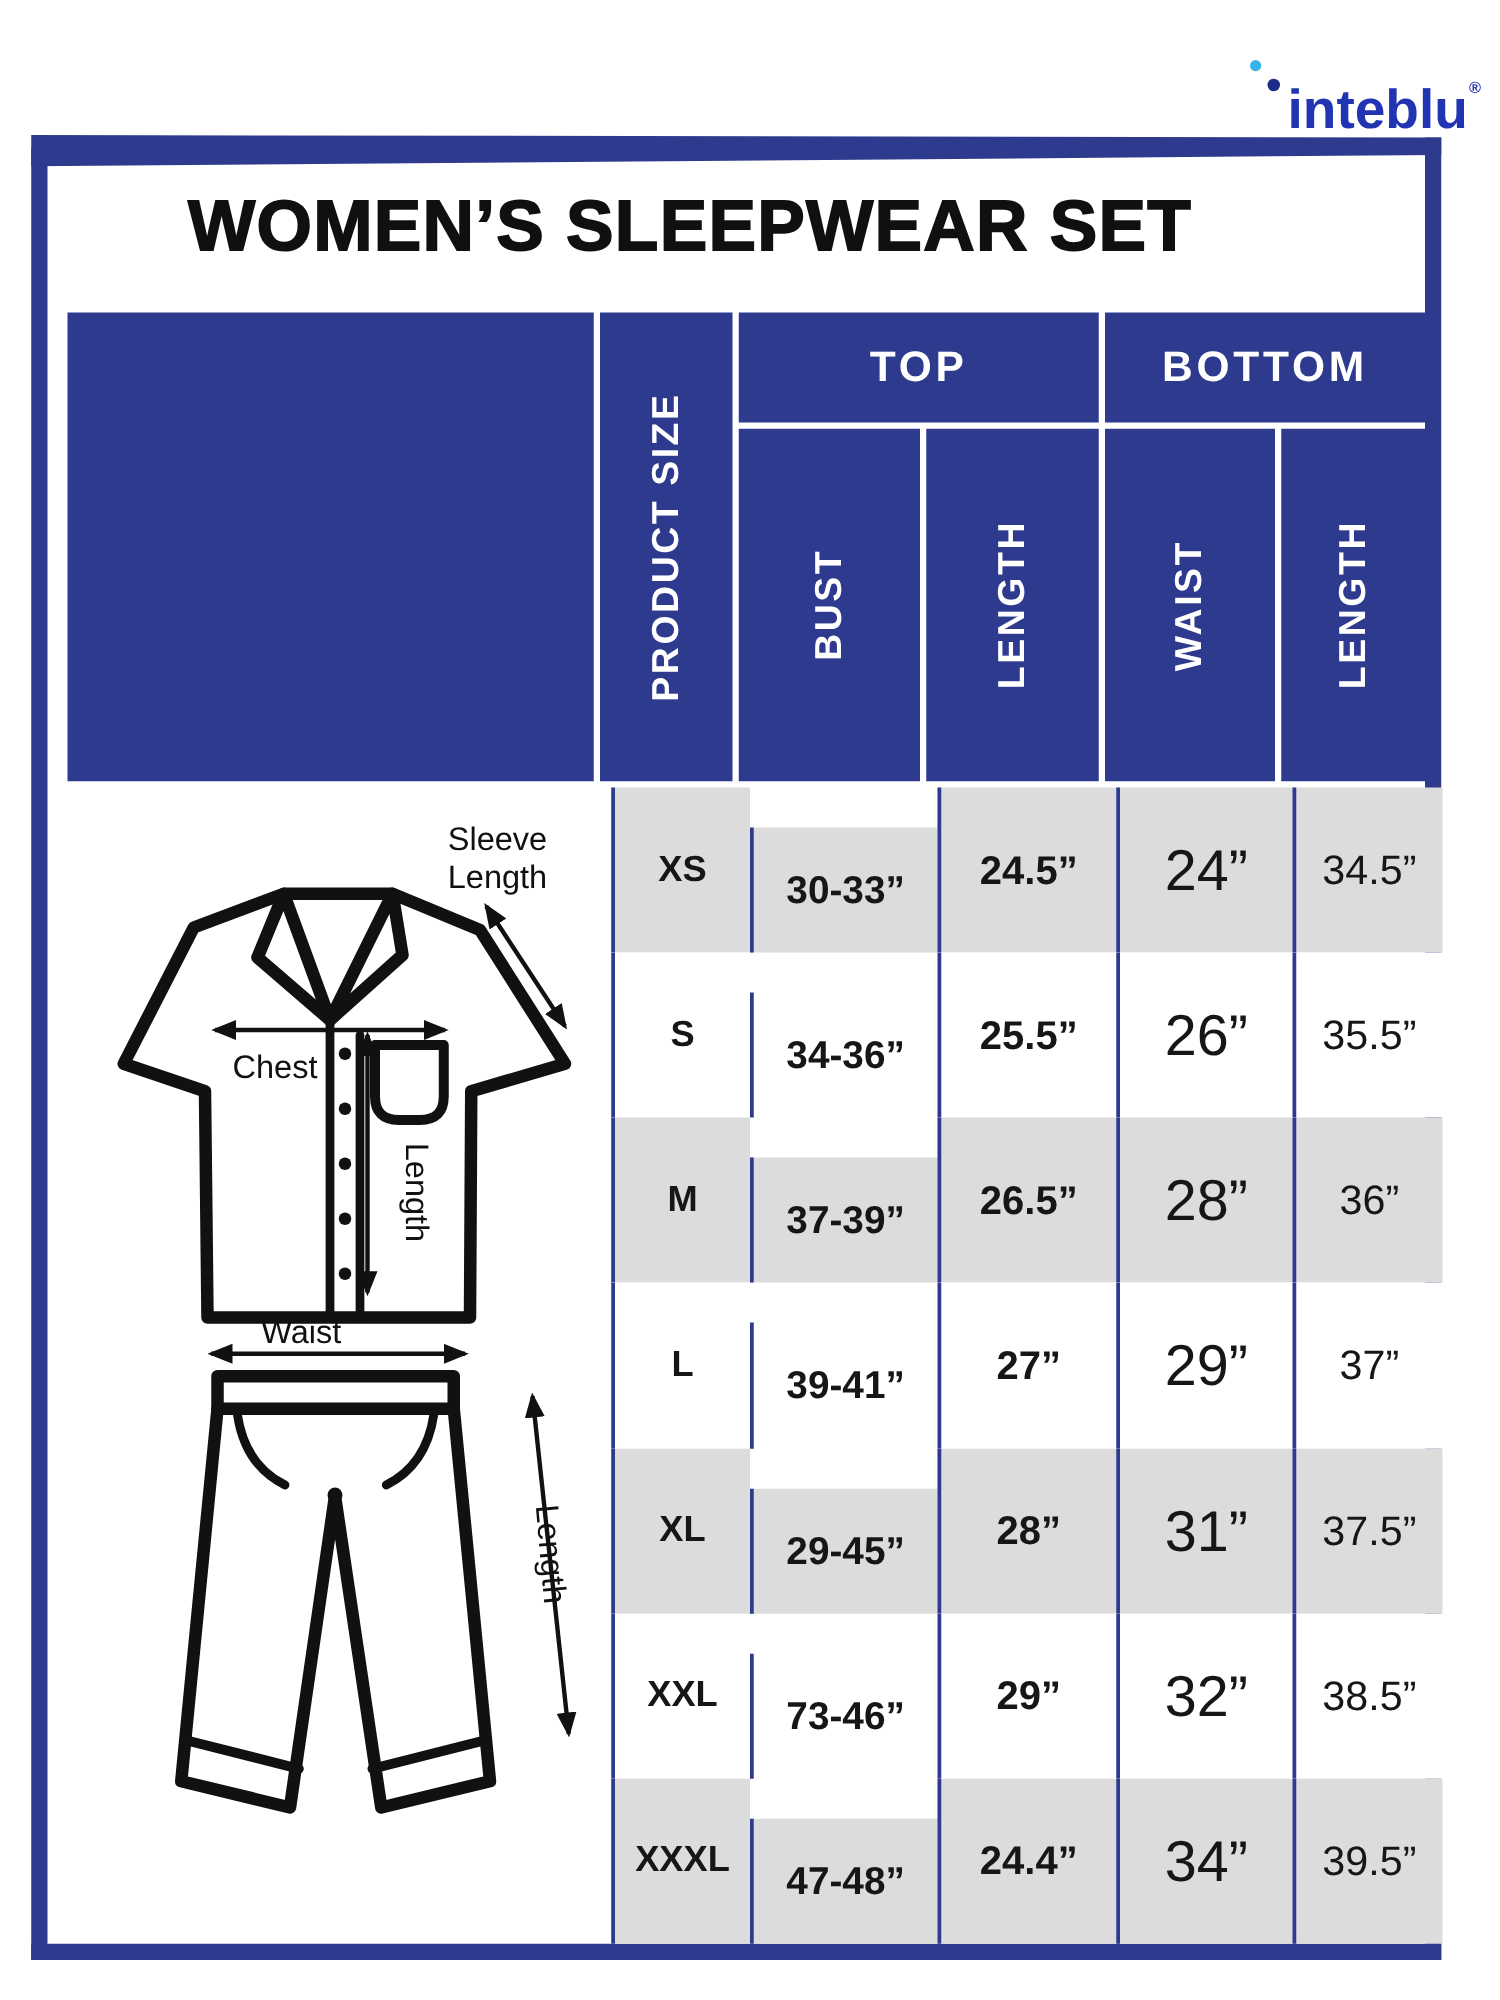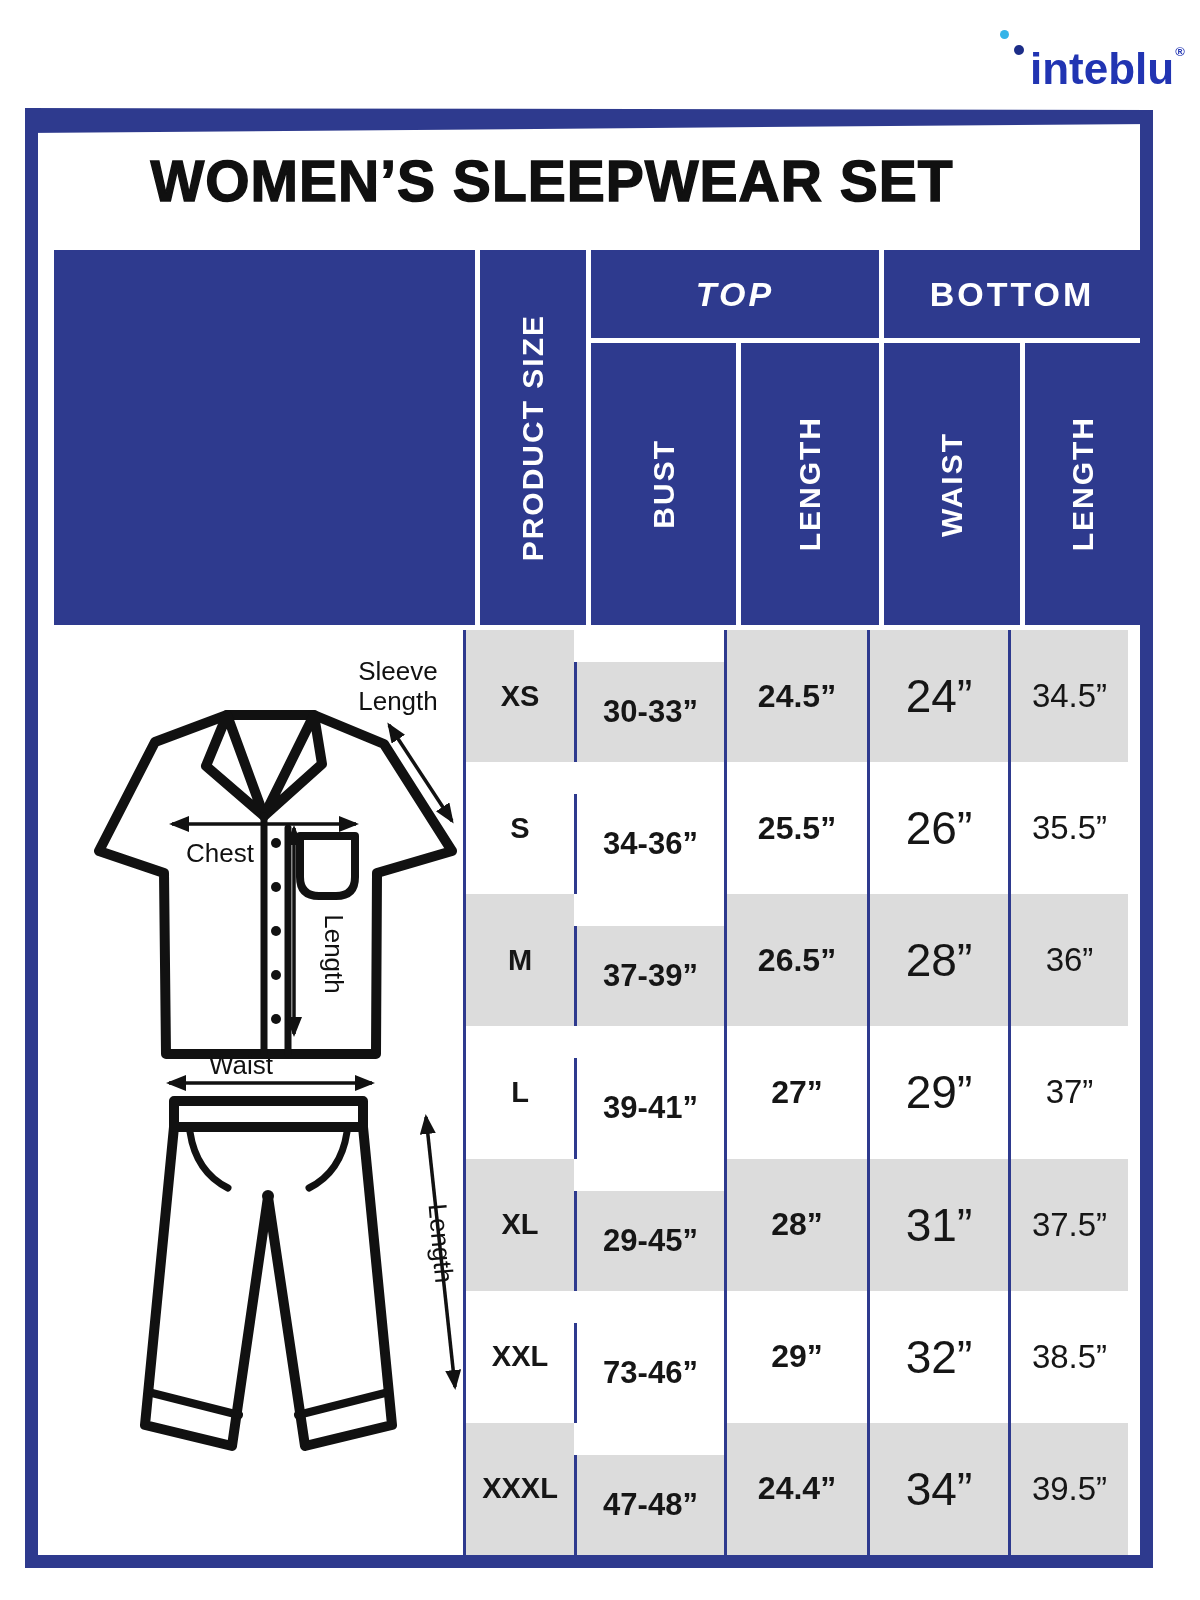--- a/index.html
+++ b/index.html
@@ -1,20 +1,20 @@
 <!DOCTYPE html>
 <html><head>
 <meta charset="utf-8">
 <style>
   html,body{margin:0;padding:0;background:#ffffff;}
   .page{position:relative;width:1200px;height:1600px;background:#fff;overflow:hidden;
         font-family:"Liberation Sans", sans-serif;}
 
   
-  .logo{position:absolute;top:26px;left:1022px;width:170px;height:70px;}
+  .logo{position:absolute;top:44px;left:1022px;width:170px;height:70px;}
   .logo-text{position:absolute;left:8px;top:18px;font-size:44px;font-weight:bold;
              color:#2134b2;letter-spacing:0px;}
   .logo-reg{font-size:13px;font-weight:bold;vertical-align:28px;margin-left:1px;color:#2134b2;}
   .dot{position:absolute;border-radius:50%;}
   .dot-cyan{left:-22px;top:4px;width:9px;height:9px;background:#35b4e8;}
   .dot-navy{left:-8px;top:19px;width:10px;height:10px;background:#1c2d88;}
 
   
   .frame{position:absolute;left:0;top:0;pointer-events:none;}
 
@@ -23,32 +23,32 @@
          font-size:57px;font-weight:bold;color:#101010;letter-spacing:1px;
          -webkit-text-stroke:1.4px #101010;}
 
   
   .thead{position:absolute;left:54px;top:250px;width:1086px;height:375px;
          display:grid;grid-template-columns:421px 106px 145px 138px 136px 115px;
          grid-template-rows:88px 282px;gap:5px;background:#ffffff;}
   .hcell{background:#2e3a8e;color:#fff;display:flex;align-items:center;justify-content:center;}
   .h-blank{grid-column:1;grid-row:1 / span 2;}
   .h-psize{grid-column:2;grid-row:1 / span 2;}
-  .h-top{grid-column:3 / span 2;grid-row:1;font-style:italic;}
+  .h-top{grid-column:3 / span 2;grid-row:1;}
   .h-bottom{grid-column:5 / span 2;grid-row:1;}
   .h-bust{grid-column:3;grid-row:2;}
   .h-tlen{grid-column:4;grid-row:2;}
   .h-waist{grid-column:5;grid-row:2;}
   .h-blen{grid-column:6;grid-row:2;}
   .vtext{writing-mode:vertical-rl;transform:rotate(180deg);
          font-size:30px;font-weight:bold;letter-spacing:2px;white-space:nowrap;}
   .gtext{font-size:34px;font-weight:bold;letter-spacing:3px;}
 
   
-  .tbody{position:absolute;left:42px;top:630px;width:1086px;height:925px;
+  .tbody{position:absolute;left:68px;top:630px;width:1086px;height:925px;
          display:grid;grid-template-rows:repeat(7,1fr);}
   .trow{display:grid;grid-template-columns:421px 111px 150px 143px 141px 120px;}
   .trow .spacer{background:transparent;}
   .trow .cell{display:flex;align-items:center;justify-content:center;
               border-left:3px solid #2e3a8e;color:#161616;}
   .trow.gray .cell{background:#dcdcdc;}
   .trow.white .cell{background:#ffffff;}
   .c-size{font-size:29px;font-weight:bold;}
   .c-bust{font-size:31px;font-weight:bold;margin-top:32px;}
   .c-top_length{font-size:32px;font-weight:bold;}

